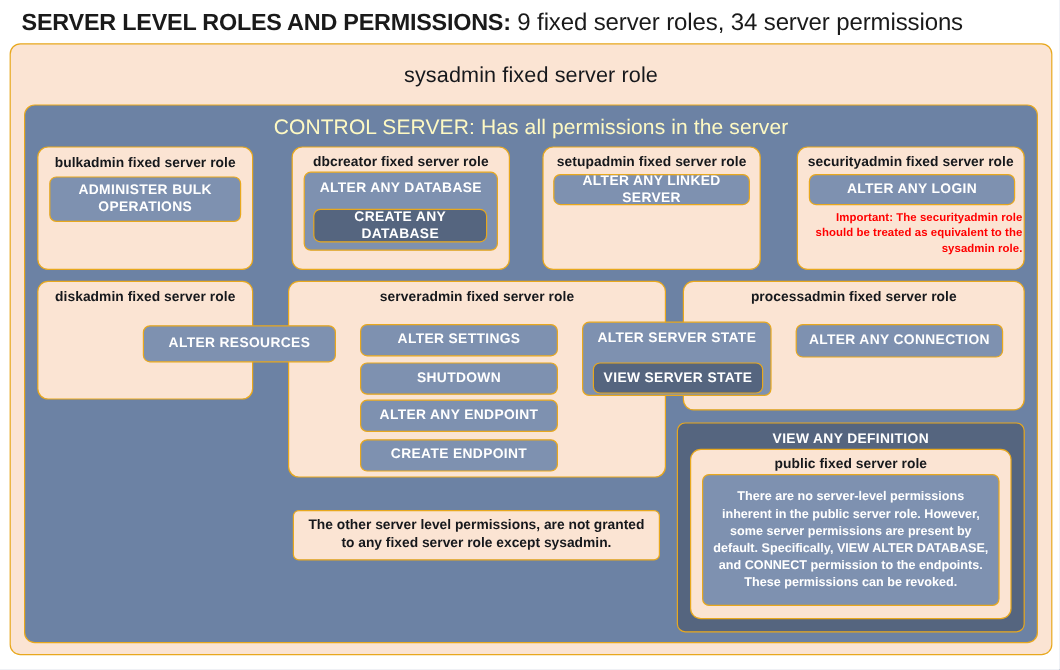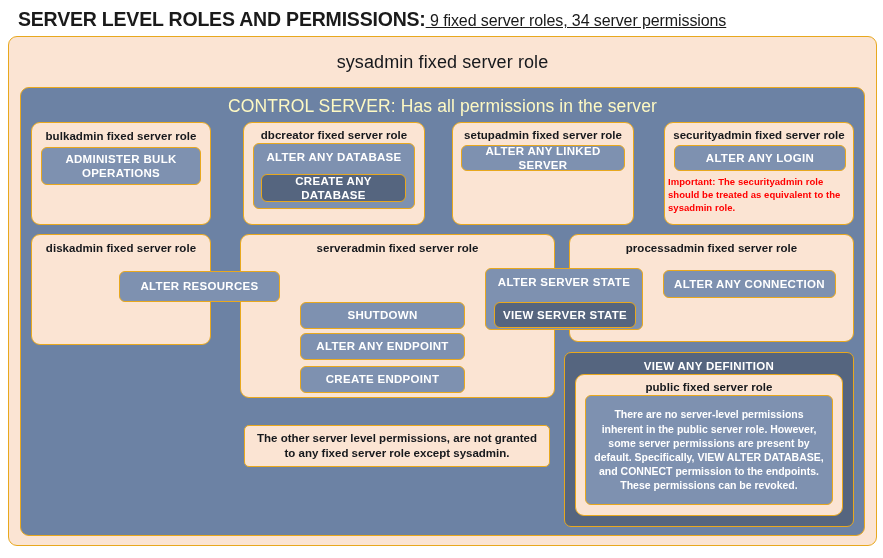--- a/index.html
+++ b/index.html
@@ -23,24 +23,23 @@
     width: 850px; height: 26px;
     white-space: nowrap;
     color: #1a1a1a;
   }
   .title-main {
     font-size: 19.5px;
     font-weight: 700;
     letter-spacing: -0.2px;
   }
   .title-sub {
-    font-size: 16px;
+    font-size: 20px;
     font-weight: 400;
     letter-spacing: -0.1px;
-    text-decoration: underline;
   }
 
   
   .peach {
     position: absolute;
     background: #fbe4d3;
     border: 1.6px solid #e8a81e;
     border-radius: 9px;
   }
   .slate {
@@ -122,27 +121,27 @@
   #perm-create-any-db   { left: 261px; top: 174px; width: 145px; height: 28px; }
   #perm-alter-linked    { left: 461px; top: 145px; width: 164px; height: 26px; }
   #perm-alter-login     { left: 674px; top: 145px; width: 172px; height: 26px; }
 
   #securityadmin-note {
     position: absolute;
     left: 668px; top: 176px; width: 184px;
     color: #ff0000;
     font-size: 9.5px;
     font-weight: 700;
-    text-align: left;
+    text-align: right;
     line-height: 1.35;
     letter-spacing: 0.05px;
   }
 
   
-  #role-diskadmin   { left: 31px;  top: 234px; width: 180px; height: 111px; }
+  #role-diskadmin   { left: 31px;  top: 234px; width: 180px; height: 99px; }
   #role-serveradmin { left: 240px; top: 234px; width: 315px; height: 164px; }
   #role-processadmin{ left: 569px; top: 234px; width: 285px; height: 108px; }
 
   #perm-alter-resources { left: 119px; top: 271px; width: 161px; height: 31px; }
   #perm-alter-settings  { left: 300px; top: 270px; width: 165px; height: 27px; }
   #perm-shutdown        { left: 300px; top: 302px; width: 165px; height: 27px; }
   #perm-alter-endpoint  { left: 300px; top: 333px; width: 165px; height: 27px; }
   #perm-create-endpoint { left: 300px; top: 366px; width: 165px; height: 27px; }
 
   #perm-alter-server-state { left: 485px; top: 268px; width: 158px; height: 62px; align-items: flex-start; padding-top: 6px; }
@@ -235,20 +234,21 @@
 
   <div id="role-serveradmin" class="peach">
     <div class="role-title" style="top:7px">serveradmin fixed server role</div>
   </div>
 
   <div id="role-processadmin" class="peach">
     <div class="role-title" style="top:7px">processadmin  fixed server role</div>
   </div>
 
   <div id="perm-alter-resources" class="perm">ALTER RESOURCES</div>
+  <div id="perm-alter-settings" class="perm">ALTER SETTINGS</div>
   <div id="perm-shutdown" class="perm">SHUTDOWN</div>
   <div id="perm-alter-endpoint" class="perm">ALTER ANY ENDPOINT</div>
   <div id="perm-create-endpoint" class="perm">CREATE  ENDPOINT</div>
 
   <div id="perm-alter-server-state" class="perm">
     <span>ALTER SERVER STATE</span>
   </div>
   <div id="perm-view-server-state" class="perm perm-dark">VIEW SERVER STATE</div>
 
   <div id="perm-alter-connection" class="perm">ALTER ANY CONNECTION</div>

